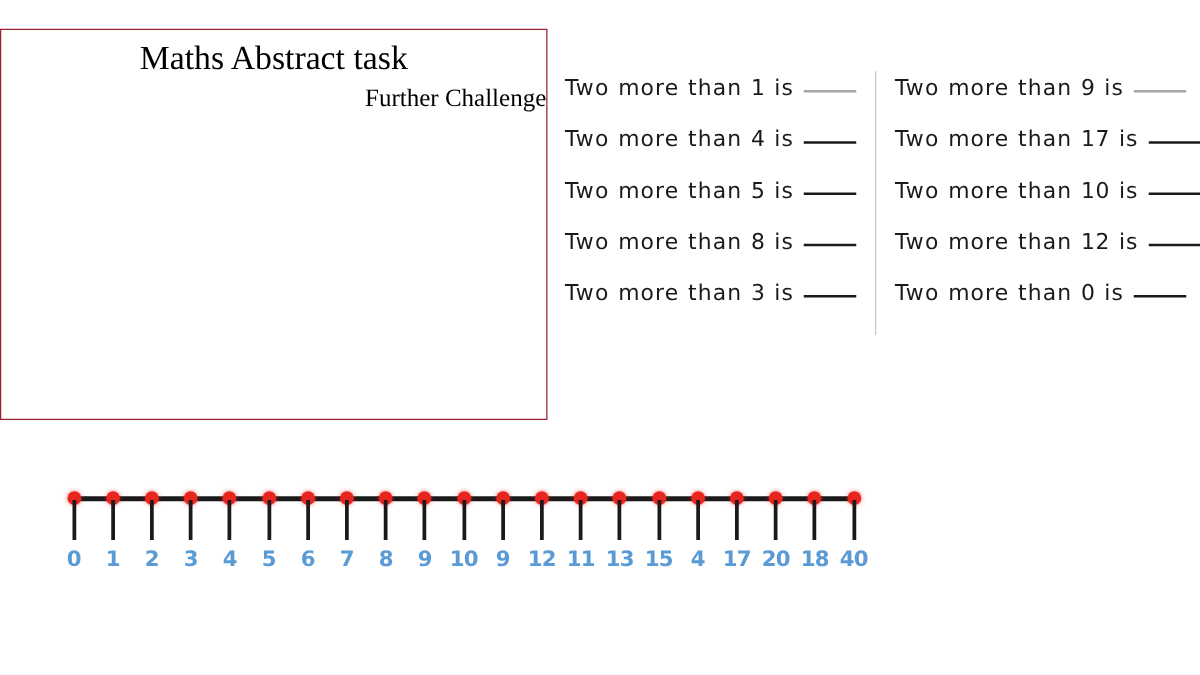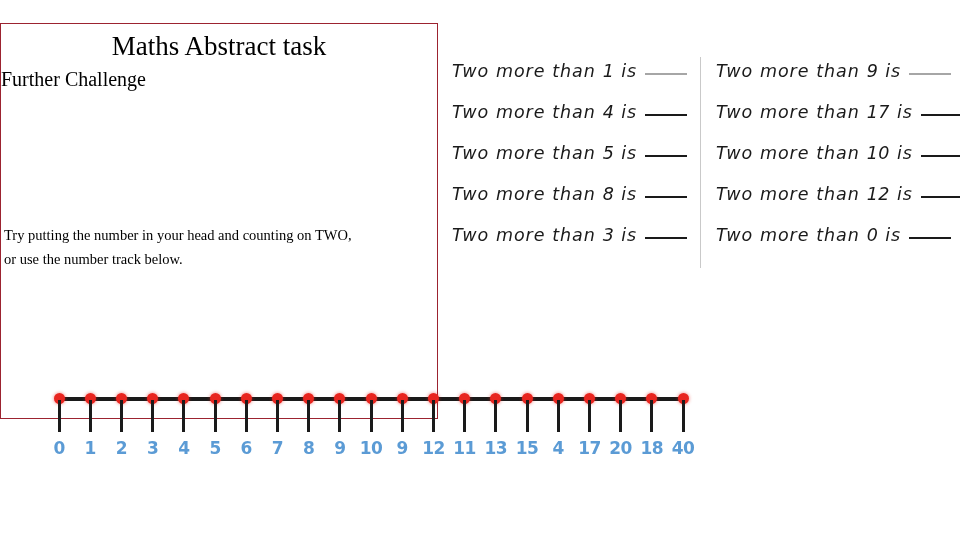--- a/index.html
+++ b/index.html
@@ -16,42 +16,42 @@
     font-family: "Liberation Serif", "DejaVu Serif", serif;
     color: #000000;
   }
 
   
   #instruction-box {
     position: absolute;
     left: 0px;
     top: 23px;
     width: 438px;
-    height: 396px;
+    height: 313px;
     border: 1px solid #9c2330;
     box-sizing: border-box;
     background: #ffffff;
   }
   #title-main {
     position: absolute;
     left: 0;
     right: 0;
     top: 6px;
     text-align: center;
     font-size: 27px;
     line-height: 32px;
     font-family: "Liberation Serif", "DejaVu Serif", serif;
     white-space: nowrap;
   }
   #title-sub {
     position: absolute;
     left: 0;
     right: 0;
     top: 43px;
-    text-align: left;
+    text-align: right;
     font-size: 20px;
     line-height: 24px;
     font-family: "Liberation Serif", "DejaVu Serif", serif;
     white-space: nowrap;
   }
   .body-para {
     position: absolute;
     left: 3px;
     width: 358px;
     font-size: 14.5px;
@@ -69,21 +69,20 @@
     left: 440px;
     top: 55px;
     width: 520px;
     height: 215px;
   }
   .ws-col {
     position: absolute;
     top: 0;
     width: 253px;
     height: 215px;
-    font-style: italic;
   }
   #ws-col-left  { left: 0px; }
   #ws-col-right { left: 264px; }
   #ws-divider {
     position: absolute;
     left: 260px;
     top: 2px;
     width: 1px;
     height: 211px;
     background: #c9c9c9;
@@ -184,21 +183,20 @@
     color: #5b9bd5;
     letter-spacing: -0.6px;
   }
 </style>
 </head>
 <body>
 
 <div id="instruction-box">
   <div id="title-main">Maths Abstract task</div>
   <div id="title-sub">Further Challenge</div>
-  <div class="body-para" id="para-hint">Try putting the number in your head and counting on TWO, or use the number track below.</div>
 </div>
 
 <div id="worksheet">
   <div id="ws-divider"></div>
 
   <div class="ws-col" id="ws-col-left">
     <div class="ws-row" style="top:6px">
       <span class="w-two">Two</span>
       <span class="w-more">more</span>
       <span class="w-than">than</span>

